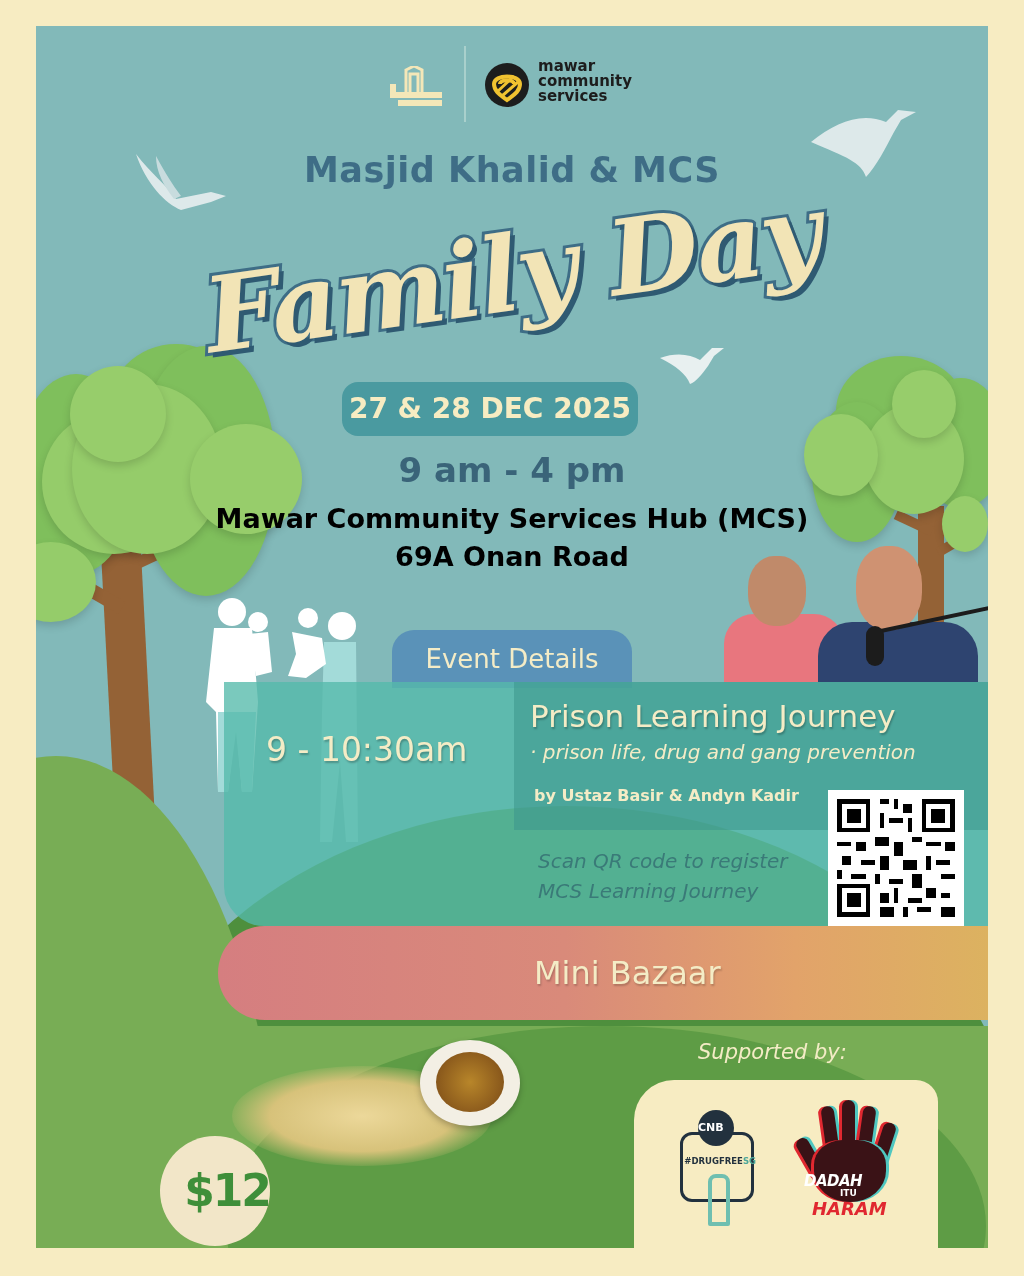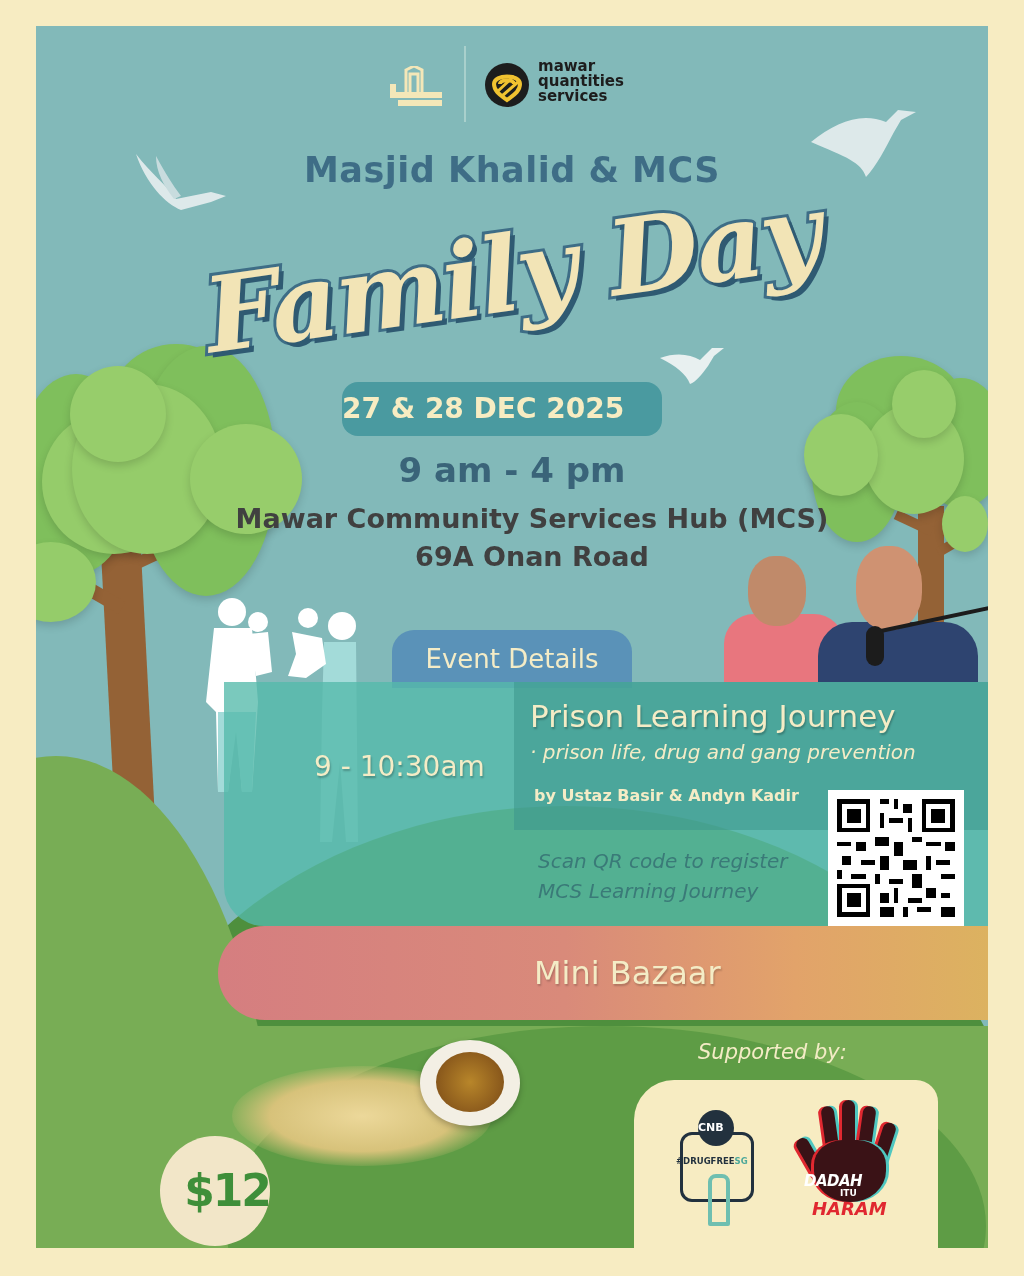--- a/index.html
+++ b/index.html
@@ -5,57 +5,57 @@
   html, body { margin:0; padding:0; }
   body { width:1024px; height:1276px; background:#f7ecc2; position:relative; overflow:hidden; font-family:"DejaVu Sans", sans-serif; }
   .panel { position:absolute; left:36px; top:26px; width:952px; height:1222px; background:#82b9b9; overflow:hidden; }
   .abs { position:absolute; }
   
   .logo-divider { position:absolute; left:428px; top:20px; width:2px; height:76px; background:#a9d0cc; }
   .mawar-text { position:absolute; left:502px; top:33px; color:#1d1d1d; font-size:15px; line-height:15px; font-weight:bold; }
   .mawar-text div { margin:0; }
   .subtitle { position:absolute; left:0; width:952px; top:124px; text-align:center; color:#3e6d86; font-family:"DejaVu Sans", sans-serif; font-weight:bold; font-size:35px; letter-spacing:0.5px; }
   .title { position:absolute; left:0; width:952px; top:186px; text-align:center; font-family:"DejaVu Serif", serif; font-style:italic; font-weight:bold; font-size:104px; color:#f2e4b6; transform:rotate(-8deg); transform-origin:center; -webkit-text-stroke:6px #3e6d86; paint-order:stroke fill; text-shadow: 4px 5px 0 #2f5a72; letter-spacing:-2px; }
-  .date-pill { position:absolute; left:306px; top:356px; width:320px; height:54px; border-radius:16px; background:#4a9aa0; color:#f7ecc2; font-weight:bold; font-size:28px; text-align:left; line-height:54px; }
+  .date-pill { position:absolute; left:306px; top:356px; width:296px; height:54px; border-radius:16px; background:#4a9aa0; color:#f7ecc2; font-weight:bold; font-size:28px; text-align:center; line-height:54px; }
   .time-main { position:absolute; left:0; width:952px; top:424px; text-align:center; color:#3a6479; font-weight:bold; font-size:34px; }
-  .venue { position:absolute; left:0; width:952px; top:474px; text-align:center; color:#404040; font-weight:bold; font-size:27px; line-height:38px;padding-left:20px; }
+  .venue { position:absolute; left:0; width:952px; top:474px; text-align:center; color:#000000; font-weight:bold; font-size:27px; line-height:38px; }
   
   .leaf { position:absolute; border-radius:50%; box-shadow: 0 4px 8px rgba(0,0,0,0.15); }
   .trunk { position:absolute; background:#946236; }
   
   .hill-dark { position:absolute; left:80px; top:780px; width:900px; height:700px; border-radius:50%; background:#4e8f3d; }
   .hill-light { position:absolute; left:-200px; top:730px; width:440px; height:900px; border-radius:50%; background:#78ad55; }
   .ground { position:absolute; left:0; top:1000px; width:952px; height:222px; background:#78ad55; }
   .hill-mid { position:absolute; left:190px; top:1000px; width:760px; height:400px; border-radius:50%; background:#5e9c45; }
   
   .details-tab { position:absolute; left:356px; top:604px; width:240px; height:58px; border-radius:22px 22px 0 0; background:#5a92b8; color:#f4ecc6; font-size:26px; line-height:58px; text-align:center; }
   .event1 { position:absolute; left:188px; top:656px; width:764px; height:244px; border-radius:0 0 0 40px; background:rgba(84,186,170,0.78); }
   .event1-top { position:absolute; left:290px; top:0; width:474px; height:148px; background:rgba(60,150,140,0.55); }
   .qr-note { position:absolute; left:314px; top:164px; color:#3a7a78; font-style:italic; font-size:20px; line-height:30px; }
-  .time1 { position:absolute; left:42px; top:68px; color:#f4ecc6; font-size:28px; text-shadow:1px 2px 2px rgba(0,0,0,0.25);margin-left:48px; }
+  .time1 { position:absolute; left:42px; top:48px; color:#f4ecc6; font-size:33px; text-shadow:1px 2px 2px rgba(0,0,0,0.25); }
   .ev1-title { position:absolute; left:306px; top:16px; color:#f4ecc6; font-size:31px; text-shadow:1px 2px 2px rgba(0,0,0,0.25); }
   .ev1-sub { position:absolute; left:306px; top:58px; color:#f4ecc6; font-style:italic; font-size:20px; }
   .ev1-by { position:absolute; left:310px; top:104px; color:#f4ecc6; font-size:16px; font-weight:bold; }
   .qr { position:absolute; left:604px; top:108px; width:136px; height:136px; background:#fff; }
   .event2 { position:absolute; left:182px; top:900px; width:770px; height:94px; border-radius:47px 0 0 47px; background:linear-gradient(90deg,#d57e80 0%, #d98a7a 45%, #e2a36a 75%, #dcb260 100%); }
   .time2 { position:absolute; left:92px; top:28px; color:#f4ecc6; font-size:32px; text-shadow:1px 2px 2px rgba(0,0,0,0.2); }
   .ev2-title { position:absolute; left:316px; top:28px; color:#f4ecc6; font-size:32px; text-shadow:1px 2px 2px rgba(0,0,0,0.2); }
   
   .rice { position:absolute; left:196px; top:1040px; width:260px; height:100px; border-radius:50%; background:radial-gradient(ellipse at center, #ecd89a 0%, #d7c27a 50%, rgba(140,170,90,0) 75%); }
   .bowl { position:absolute; left:384px; top:1014px; width:100px; height:86px; border-radius:50%; background:#f3efe4; box-shadow:0 3px 6px rgba(0,0,0,0.25); }
   .curry { position:absolute; left:16px; top:12px; width:68px; height:60px; border-radius:50%; background:radial-gradient(circle at 50% 50%, #b8862a 0%, #8b5a1c 70%, #6b4414 100%); }
   .price-circle { position:absolute; left:124px; top:1110px; width:110px; height:110px; border-radius:50%; background:#f2e6c8; color:#3f8f3a; font-weight:bold; font-size:44px; text-align:right; line-height:110px; letter-spacing:-2px; }
   .food-text { position:absolute; left:250px; top:1134px; color:#f4ecc6; font-size:13px; line-height:18px; font-weight:bold; }
   
   .supported-label { position:absolute; left:662px; top:1014px; color:#f4ecc6; font-style:italic; font-size:21px; }
   .supporters-box { position:absolute; left:598px; top:1054px; width:304px; height:168px; background:#f7ecc2; border-radius:40px 22px 0 0; }
   .cnb { position:absolute; left:42px; top:30px; width:80px; height:110px; }
   .cnb-circle { position:absolute; left:22px; top:0; width:36px; height:36px; border-radius:50%; background:#22313e; color:#fff; font-size:11px; font-weight:bold; text-align:left; line-height:36px; }
   .cnb-hex { position:absolute; left:4px; top:22px; width:68px; height:64px; border:3px solid #22313e; border-radius:12px; }
-  .cnb-tag { position:absolute; left:0; top:46px; width:80px; text-align:left; font-size:8.5px; font-weight:bold; color:#22313e; }
+  .cnb-tag { position:absolute; left:0; top:46px; width:80px; text-align:right; font-size:8.5px; font-weight:bold; color:#22313e; }
   .cnb-tag span { color:#4da89a; }
   .cnb-ribbon { position:absolute; left:32px; top:64px; width:14px; height:44px; border:4px solid #6fbfb0; border-radius:8px 8px 2px 2px; }
   .hand { position:absolute; left:168px; top:20px; width:92px; height:120px; }
   .hand-palm { position:absolute; left:12px; top:40px; width:72px; height:62px; background:#3a1216; border-radius:40% 40% 50% 50%; box-shadow:-3px 0 0 #e02830, 3px 0 0 #4fc7c0; }
   .finger { position:absolute; width:13px; background:#3a1216; border-radius:7px; box-shadow:-3px 0 0 #e02830, 3px 0 0 #4fc7c0; }
   .hand-text1 { position:absolute; left:2px; top:72px; color:#fff; font-size:15px; font-weight:bold; font-style:italic; letter-spacing:-0.5px; }
   .hand-text2 { position:absolute; left:38px; top:88px; color:#fff; font-size:9px; font-weight:bold; }
   .hand-text3 { position:absolute; left:10px; top:98px; color:#e02830; font-size:18px; font-weight:bold; font-style:italic; }
   
   .photo { position:absolute; left:660px; top:500px; width:292px; height:156px; }
@@ -120,21 +120,21 @@
   </svg>
   <div class="logo-divider"></div>
   <svg class="abs" style="left:448px;top:36px;" width="46" height="46" viewBox="0 0 46 46">
     <circle cx="23" cy="23" r="22" fill="#1d1d1d"></circle>
     <path d="M10 22 C10 12 36 12 36 22 C36 30 28 34 23 38 C18 34 10 30 10 22 Z" fill="none" stroke="#f1c230" stroke-width="4"></path>
     <path d="M16 22 C16 17 30 17 30 22" fill="none" stroke="#f1c230" stroke-width="4"></path>
     <path d="M13 30 L30 14 M18 34 L34 20" stroke="#f1c230" stroke-width="3"></path>
   </svg>
   <div class="mawar-text">
     <div>mawar</div>
-    <div>quantities</div>
+    <div>community</div>
     <div>services</div>
   </div>
 
   <div class="subtitle">Masjid Khalid &amp; MCS</div>
   <div class="title">Family Day</div>
   <div class="date-pill">27 &amp; 28 DEC 2025</div>
   <div class="time-main">9 am - 4 pm</div>
   <div class="venue">
     <div>Mawar Community Services Hub (MCS)</div>
     <div>69A Onan Road</div>

